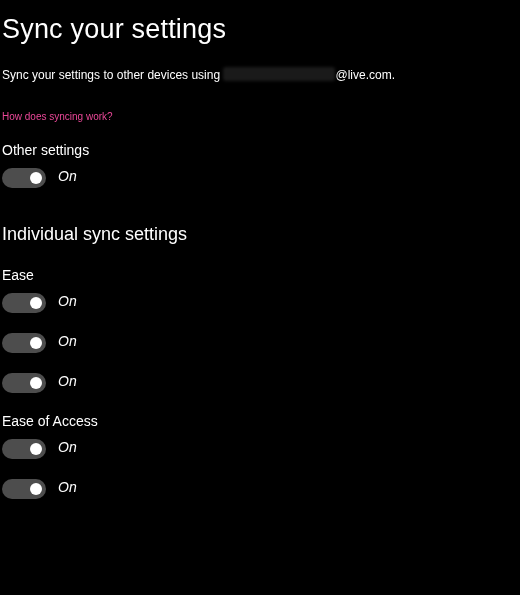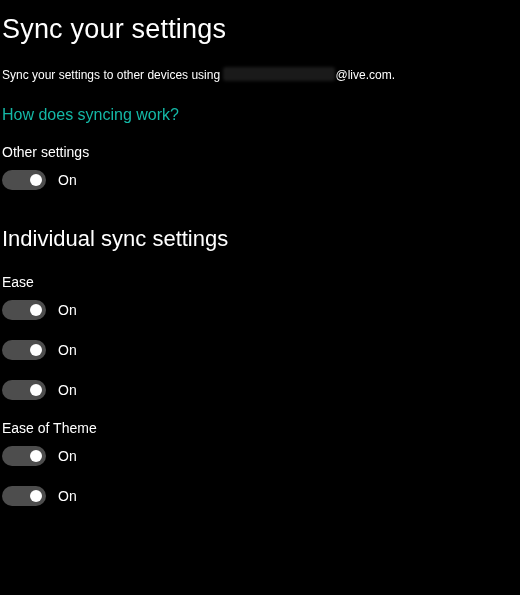--- a/index.html
+++ b/index.html
@@ -29,39 +29,39 @@
   .redacted {
     display: inline-block;
     width: 112px;
     height: 14px;
     background: #1a1a1a;
     border-radius: 3px;
     vertical-align: -2px;
     filter: blur(1.5px);
   }
   .link {
-    color: #14b8a6;
-    font-size: 16px;
+    color: #ec4899;
+    font-size: 10px;
     margin-bottom: 20px;
     display: inline-block;
     cursor: pointer;
   }
   .setting-label {
     font-size: 14px;
     margin-bottom: 10px;
   }
   .section-heading {
-    font-size: 22px;
+    font-size: 18px;
     font-weight: 400;
     margin: 36px 0 22px 0;
   }
   .toggle-row {
     display: flex;
-    align-items: center;
     margin-bottom: 20px;
+    font-style: italic;
   }
   .toggle {
     position: relative;
     width: 44px;
     height: 20px;
     background: #4d4d4d;
     border-radius: 10px;
     cursor: pointer;
     flex-shrink: 0;
   }
@@ -129,21 +129,21 @@
   <div class="group">
     <div class="toggle-row">
       <div class="toggle">
         <div class="toggle-knob"></div>
       </div>
       <div class="toggle-status">On</div>
     </div>
   </div>
 
   <div class="group">
-    <div class="setting-label">Ease of Theme</div>
+    <div class="setting-label">Ease of Access</div>
     <div class="toggle-row">
       <div class="toggle">
         <div class="toggle-knob"></div>
       </div>
       <div class="toggle-status">On</div>
     </div>
   </div>
 
   <div class="group">
     <div class="toggle-row">

